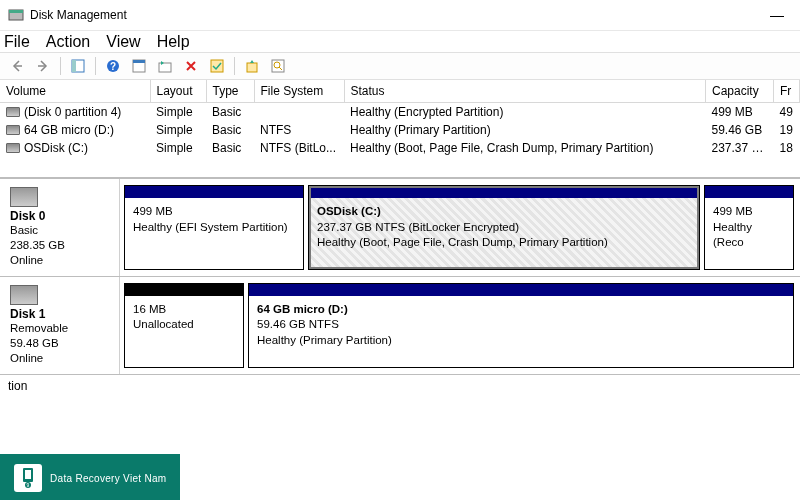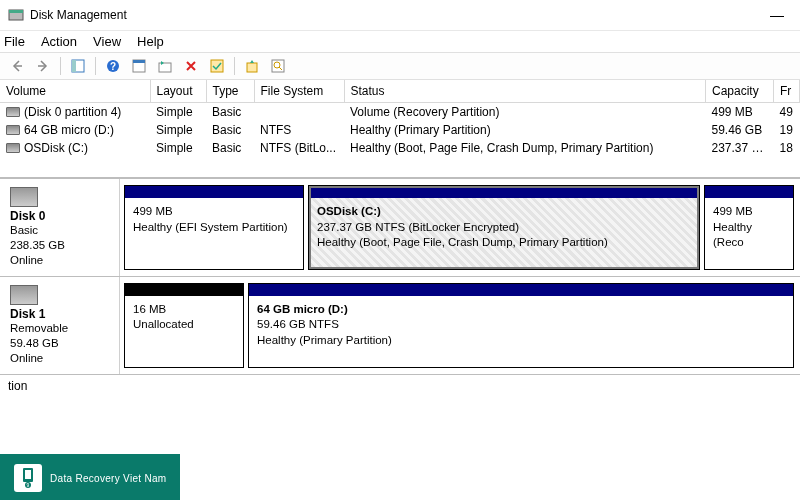--- a/index.html
+++ b/index.html
@@ -3,21 +3,21 @@
 <meta charset="utf-8">
 <style>
 * { box-sizing: border-box; margin: 0; padding: 0; font-family: "Segoe UI", Tahoma, sans-serif; }
 body { background: #fff; width: 800px; height: 500px; overflow: hidden; font-size: 12px; color: #000; }
 .titlebar { display: flex; align-items: center; padding: 6px 8px; height: 30px; }
 .titlebar .icon { width: 16px; height: 16px; margin-right: 6px; }
 .titlebar .title { font-size: 12px; }
 .titlebar .spacer { flex: 1; }
 .titlebar .sys { font-size: 14px; padding: 0 8px; }
 .menubar { display: flex; padding: 2px 4px; gap: 16px; height: 22px; align-items: center; border-top:1px solid #e8e8e8;}
-.menubar span { font-size: 13px; }
+.menubar span { font-size: 16px; }
 .toolbar { display: flex; align-items: center; padding: 3px 6px; gap: 4px; border-top: 1px solid #e0e0e0; border-bottom: 1px solid #e0e0e0; height: 28px; background:#fdfdfd;}
 .toolbar .btn { width: 22px; height: 22px; display: flex; align-items: center; justify-content: center; border-radius:2px;}
 .toolbar .sep { width: 1px; height: 18px; background: #d0d0d0; margin: 0 2px; }
 .panes { height: calc(500px - 30px - 22px - 28px); display:flex; flex-direction:column; }
 .grid-pane { border-bottom: 2px solid #bdbdbd; overflow:hidden; }
 table { width: 100%; border-collapse: collapse; table-layout: fixed; }
 th { text-align: left; font-weight: 400; font-size: 12px; padding: 4px 6px; border-right: 1px solid #d8d8d8; border-bottom: 1px solid #d8d8d8; background: #fff; white-space:nowrap; overflow:hidden;}
 td { font-size: 12px; padding: 2px 6px; white-space: nowrap; overflow: hidden; text-overflow: ellipsis; }
 td.first { display: flex; align-items: center; gap: 4px; }
 .vol-icon { width: 14px; height: 10px; background: linear-gradient(#888,#ccc); border:1px solid #666; border-radius:1px; flex-shrink:0;}
@@ -154,21 +154,21 @@
         </thead>
 <tbody>
 <tr>
             <td class="first">
               <span class="vol-icon"></span>
               <span>(Disk 0 partition 4)</span>
             </td>
             <td>Simple</td>
             <td>Basic</td>
             <td></td>
-            <td>Volume (Recovery Partition)</td>
+            <td>Healthy (Encrypted Partition)</td>
             <td>499 MB</td>
             <td>49</td>
           </tr>
 <tr>
             <td class="first">
               <span class="vol-icon"></span>
               <span>64 GB micro (D:)</span>
             </td>
             <td>Simple</td>
             <td>Basic</td>

